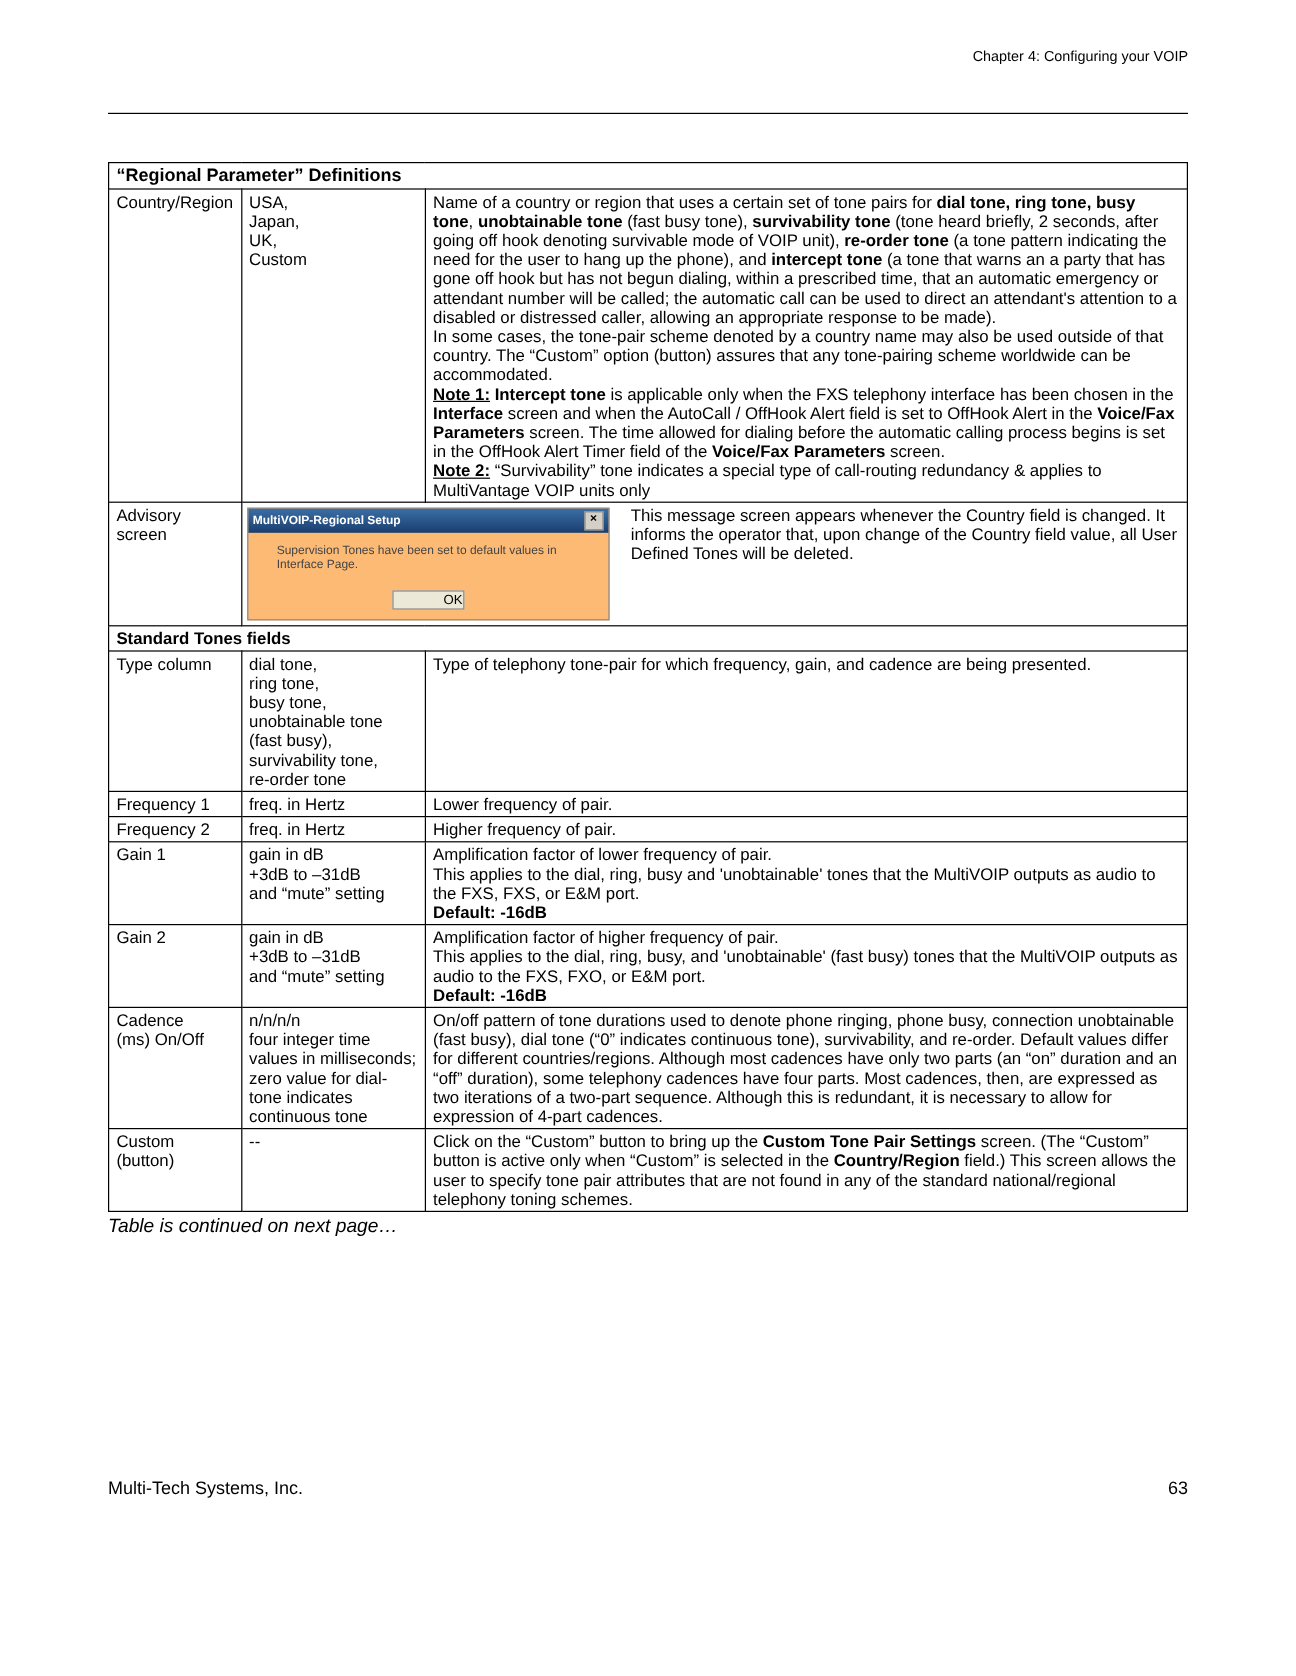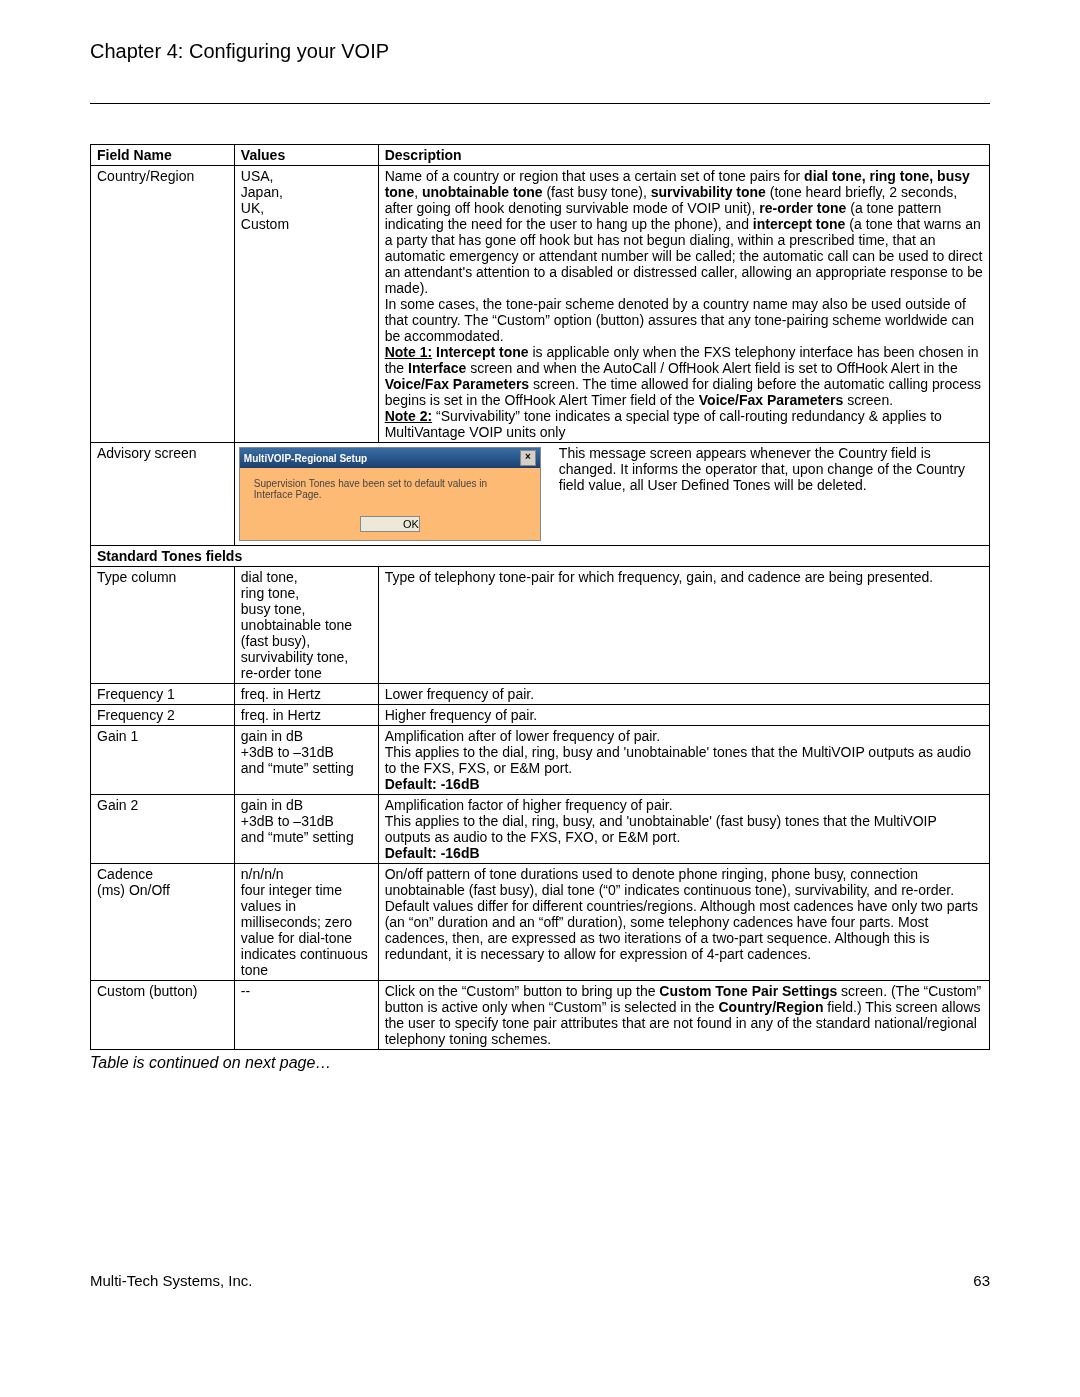--- a/index.html
+++ b/index.html
@@ -5,21 +5,22 @@
   body {
     font-family: Arial, Helvetica, sans-serif;
     font-size: 14px;
     color: #000;
     background: #fff;
     margin: 0;
     padding: 40px 90px;
     width: 900px;
   }
   .header {
-    font-size: 20px;
+    text-align: right;
+    font-size: 12px;
     margin-bottom: 40px;
   }
   hr.topline {
     border: none;
     border-top: 1px solid #000;
     margin: 6px 0 40px 0;
   }
   table.defs {
     border-collapse: collapse;
     width: 100%;
@@ -64,21 +65,21 @@
     color: #000;
     border: 1px solid #888;
     width: 14px;
     height: 14px;
     line-height: 12px;
     text-align: center;
     font-size: 10px;
     font-weight: bold;
   }
   .dlg-body {
-    padding: 10px 14px;
+    padding: 10px 24px;
     color: #444;
     font-size: 10px;
   }
   .dlg-btn {
     display: block;
     margin: 6px auto 8px auto;
     width: 60px;
     background: #ece9d8;
     border: 1px solid #888;
     font-size: 11px;
@@ -100,25 +101,23 @@
   u { text-decoration: underline; margin-top: 20px; }
 </style>
 </head>
 <body>
 
 <div class="header">Chapter 4: Configuring your VOIP</div>
 <hr class="topline">
 
 <table class="defs">
   <tbody>
-  <tr>
-    <td class="hdr" style="width:16%">Field Name</td>
-    <td class="hdr" style="width:16%">Values</td>
-    <td class="hdr">Description</td>
-  </tr>
+      <tr class="title-row">
+        <td colspan="3">“Regional Parameter” Definitions</td>
+      </tr>
 
   <tr>
     <td>Country/Region</td>
     <td>
       <span>USA,</span><br>
       <span>Japan,</span><br>
       <span>UK,</span><br>
       <span>Custom</span>
     </td>
     <td>
@@ -181,21 +180,21 @@
   </tr>
 
   <tr>
     <td>Gain 1</td>
     <td>
       <span>gain in dB</span><br>
       <span>+3dB to –31dB</span><br>
       <span>and  “mute” setting</span>
     </td>
     <td>
-      <span>Amplification after of  lower frequency of pair.</span><br>
+      <span>Amplification factor of  lower frequency of pair.</span><br>
       <span>This applies to the dial, ring, busy and 'unobtainable' tones that the MultiVOIP outputs as audio to the FXS, FXS, or E&amp;M port.</span><br>
       <b>Default:   -16dB</b>
     </td>
   </tr>
 
   <tr>
     <td>Gain 2</td>
     <td>
       <span>gain in dB</span><br>
       <span>+3dB to –31dB</span><br>

